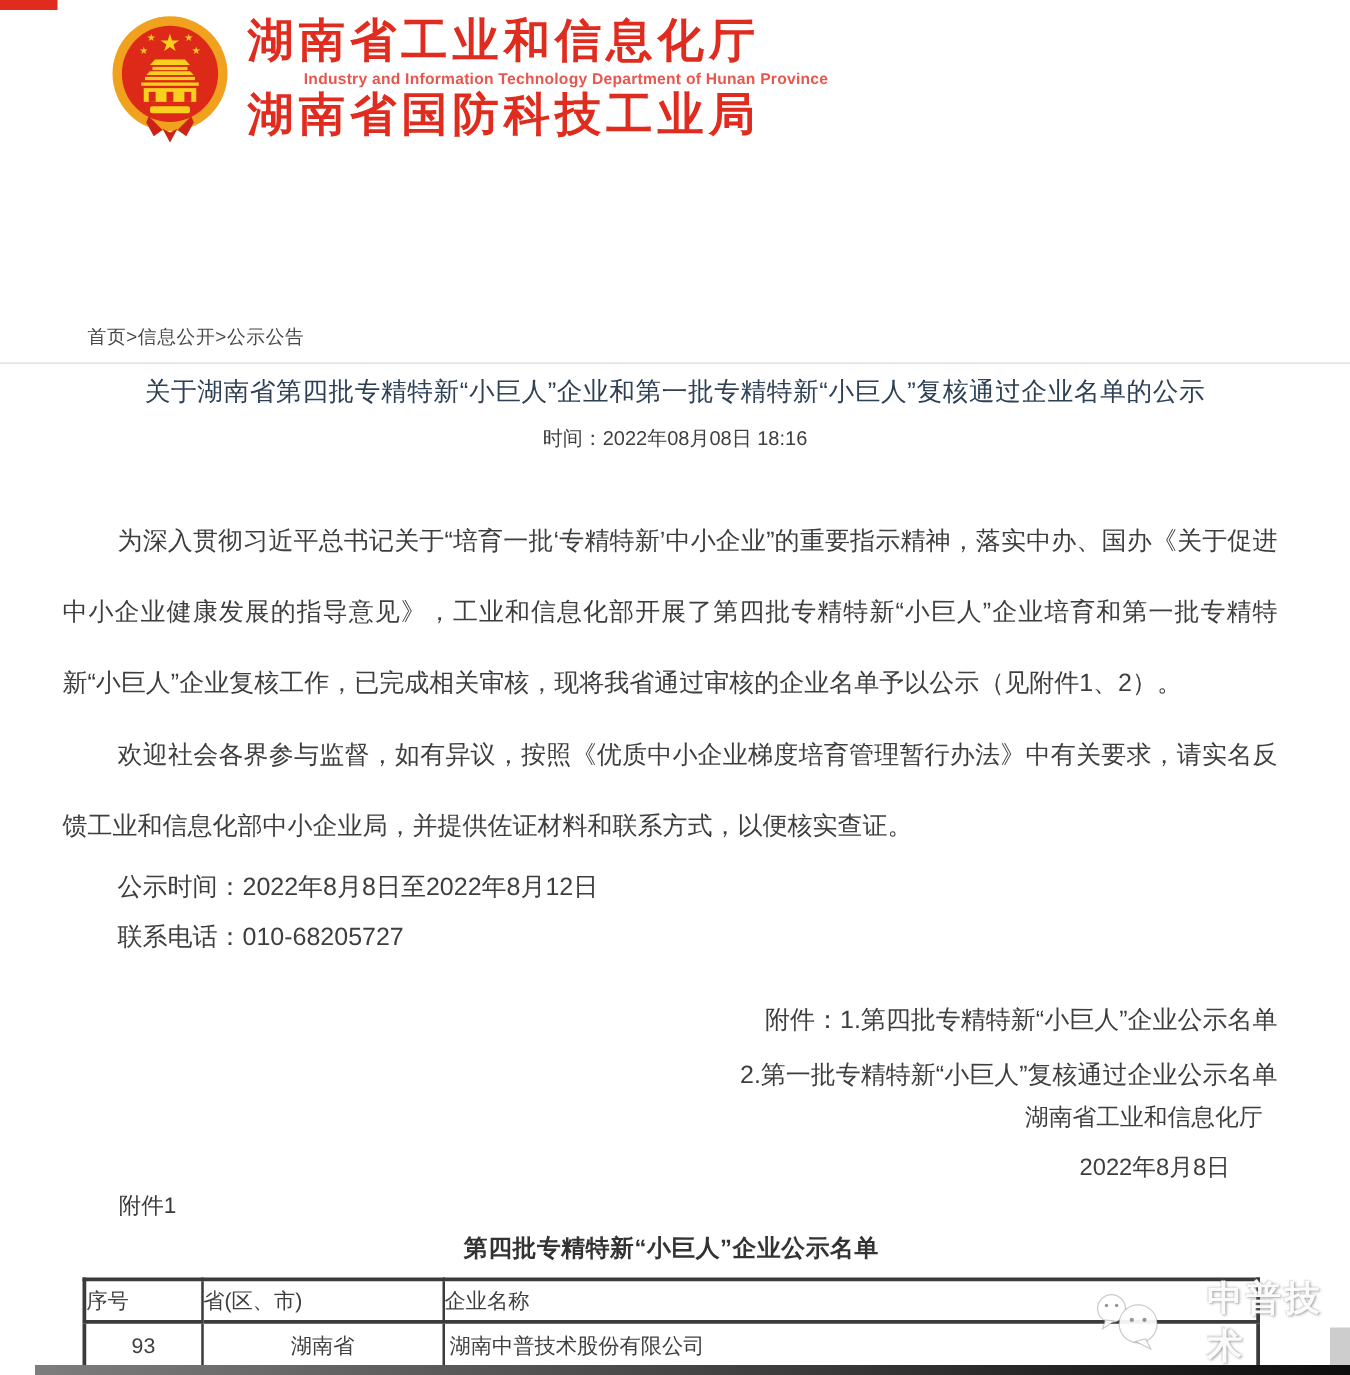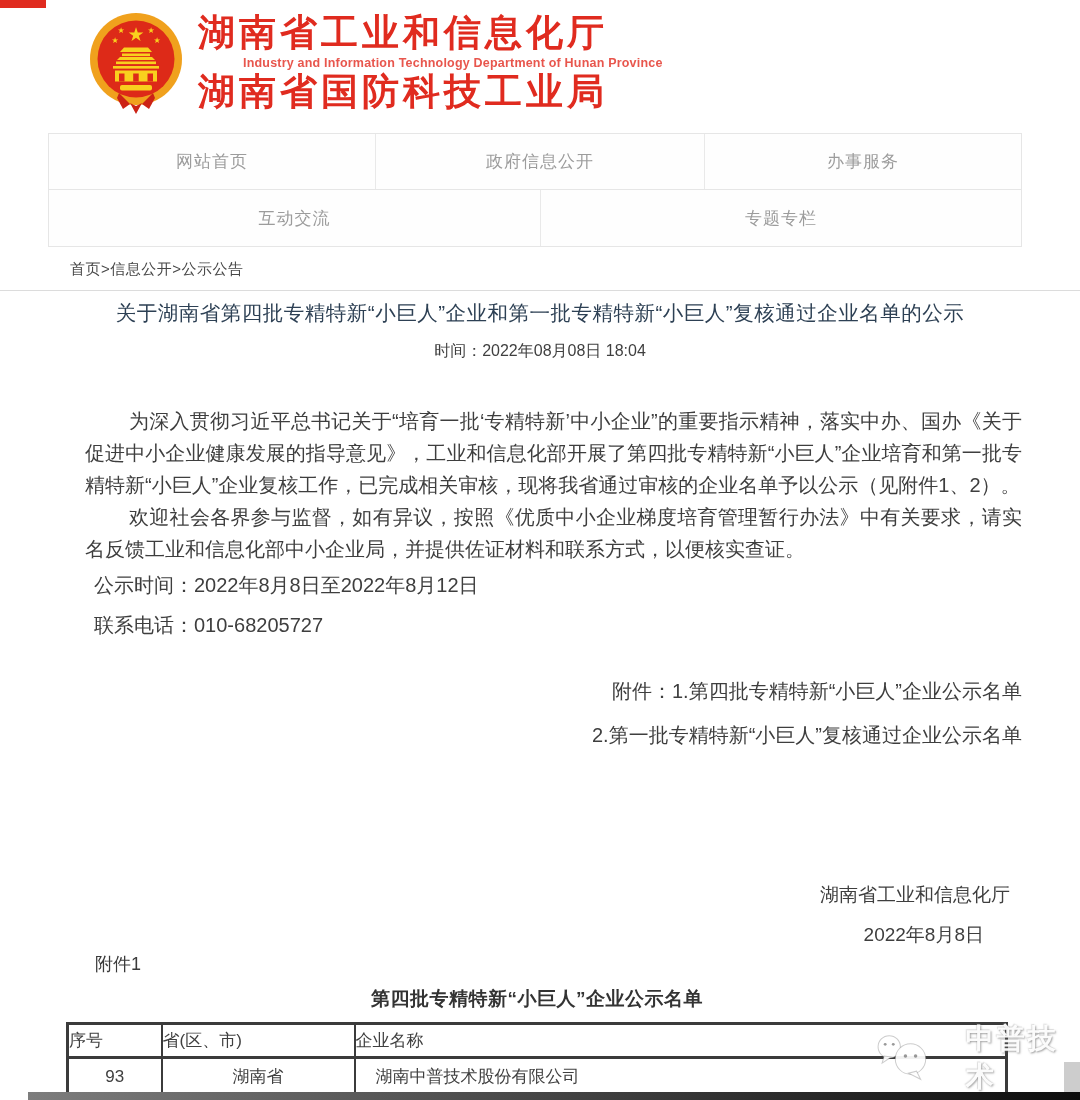--- a/index.html
+++ b/index.html
@@ -28,38 +28,38 @@
   
   .breadcrumb { position:absolute; left:70px; top:260px; font-size:15px; color:#474747; letter-spacing:0.5px; }
   .rule { position:absolute; left:0; right:0; top:290px; height:1px; background:#dcdcdc; }
 
   
   .article-title { position:absolute; left:40px; right:40px; top:299px; text-align:center; font-size:20.5px; font-weight:normal; color:#2d4054; letter-spacing:0.5px; }
   .article-time { position:absolute; left:0; right:0; top:341px; text-align:center; font-size:16px; color:#3f3f3f; }
 
   
   .article-body { position:absolute; left:50px; right:58px; top:405px; color:#3e3e3e; font-size:20px; }
-  .article-body p.para { line-height:32px; text-indent:2.2em; text-align:justify;margin-left:35px; }
+  .article-body p.para { line-height:57px; text-indent:2.2em; text-align:justify; }
   .article-body p.plain { line-height:40px; text-indent:2.2em; }
   .attachments { margin-top:24px; }
   .attachments p { line-height:44px;text-align:right; }
   .att-line1 { text-indent:2.2em; }
   .att-line2 { padding-left:calc(2.2em + 62px); }
 
   
   .signature { position:absolute; right:70px; top:875px; text-align:right; font-size:19px; color:#3e3e3e; line-height:40px; }
   .signature .sig-date { padding-right:26px; }
 
   
   .annex-label { position:absolute; left:95px; top:952px; font-size:18px; color:#3a3a3a; }
   .annex-title { position:absolute; left:66px; width:942px; top:986px; text-align:center; font-size:19px; font-weight:bold; color:#333; letter-spacing:0.5px; }
   table.annex-table { position:absolute; left:66px; top:1022px; width:942px; border-collapse:collapse; border:3px solid #3b3b3b; background:#fff; font-size:17px; color:#3f3f3f; }
   .annex-table th { font-weight:normal; height:34px; border:2px solid #3b3b3b; border-bottom-width:3px; text-align:left; }
   .annex-table td { height:38px; border:2px solid #3b3b3b; text-align:center; }
-  .annex-table td.cell-company { text-align:left; padding-left:20px; }
+  .annex-table td.cell-company { text-align:left; padding-left:4px; }
 
   
   .watermark { position:absolute; left:872px; top:1020px; display:flex; align-items:center; z-index:6; pointer-events:none;gap:33px; }
   .wm-logo { width:66px; height:56px; }
   .wm-text { font-size:28px; font-weight:bold; color:rgba(255,255,255,0.95); letter-spacing:3px;
              text-shadow:1px 1px 2px rgba(90,90,90,0.55), -1px -1px 1px rgba(130,130,130,0.25); }
 
   
   .bottom-bar { position:absolute; left:28px; right:0; bottom:0; height:8px; z-index:7;
                 background:linear-gradient(to right,#7d7d7d 0%,#4a4a4a 45%,#222 80%,#0d0d0d 100%); }
@@ -99,37 +99,26 @@
       <polygon points="67,83 56,94 63,99 69,88" fill="#cc2316"></polygon>
       <polygon points="44,93 50,104 56,93 50,96" fill="#cc2316"></polygon>
     </svg>
     <div class="org-names">
       <div class="org-cn">湖南省工业和信息化厅</div>
       <div class="org-en">Industry and Information Technology Department of Hunan Province</div>
       <div class="org-cn">湖南省国防科技工业局</div>
     </div>
   </header>
 
-  <nav class="main-nav">
-    <div class="nav-row r1">
-      <div class="nav-item">网站首页</div>
-      <div class="nav-item">政府信息公开</div>
-      <div class="nav-item">办事服务</div>
-    </div>
-    <div class="nav-row r2">
-      <div class="nav-item">互动交流</div>
-      <div class="nav-item">专题专栏</div>
-    </div>
-  </nav>
 
   <div class="breadcrumb">首页&gt;信息公开&gt;公示公告</div>
   <div class="rule"></div>
 
   <h1 class="article-title">关于湖南省第四批专精特新“小巨人”企业和第一批专精特新“小巨人”复核通过企业名单的公示</h1>
-  <div class="article-time">时间：2022年08月08日 18:04</div>
+  <div class="article-time">时间：2022年08月08日 18:16</div>
 
   <div class="article-body">
     <p class="para">为深入贯彻习近平总书记关于“培育一批‘专精特新’中小企业”的重要指示精神，落实中办、国办《关于促进中小企业健康发展的指导意见》，工业和信息化部开展了第四批专精特新“小巨人”企业培育和第一批专精特新“小巨人”企业复核工作，已完成相关审核，现将我省通过审核的企业名单予以公示（见附件1、2）。</p>
     <p class="para">欢迎社会各界参与监督，如有异议，按照《优质中小企业梯度培育管理暂行办法》中有关要求，请实名反馈工业和信息化部中小企业局，并提供佐证材料和联系方式，以便核实查证。</p>
     <p class="plain">公示时间：2022年8月8日至2022年8月12日</p>
     <p class="plain">联系电话：010-68205727</p>
     <div class="attachments">
       <p class="att-line1"><span>附件：</span><span>1.第四批专精特新“小巨人”企业公示名单</span></p>
       <p class="att-line2">2.第一批专精特新“小巨人”复核通过企业公示名单</p>
     </div>

